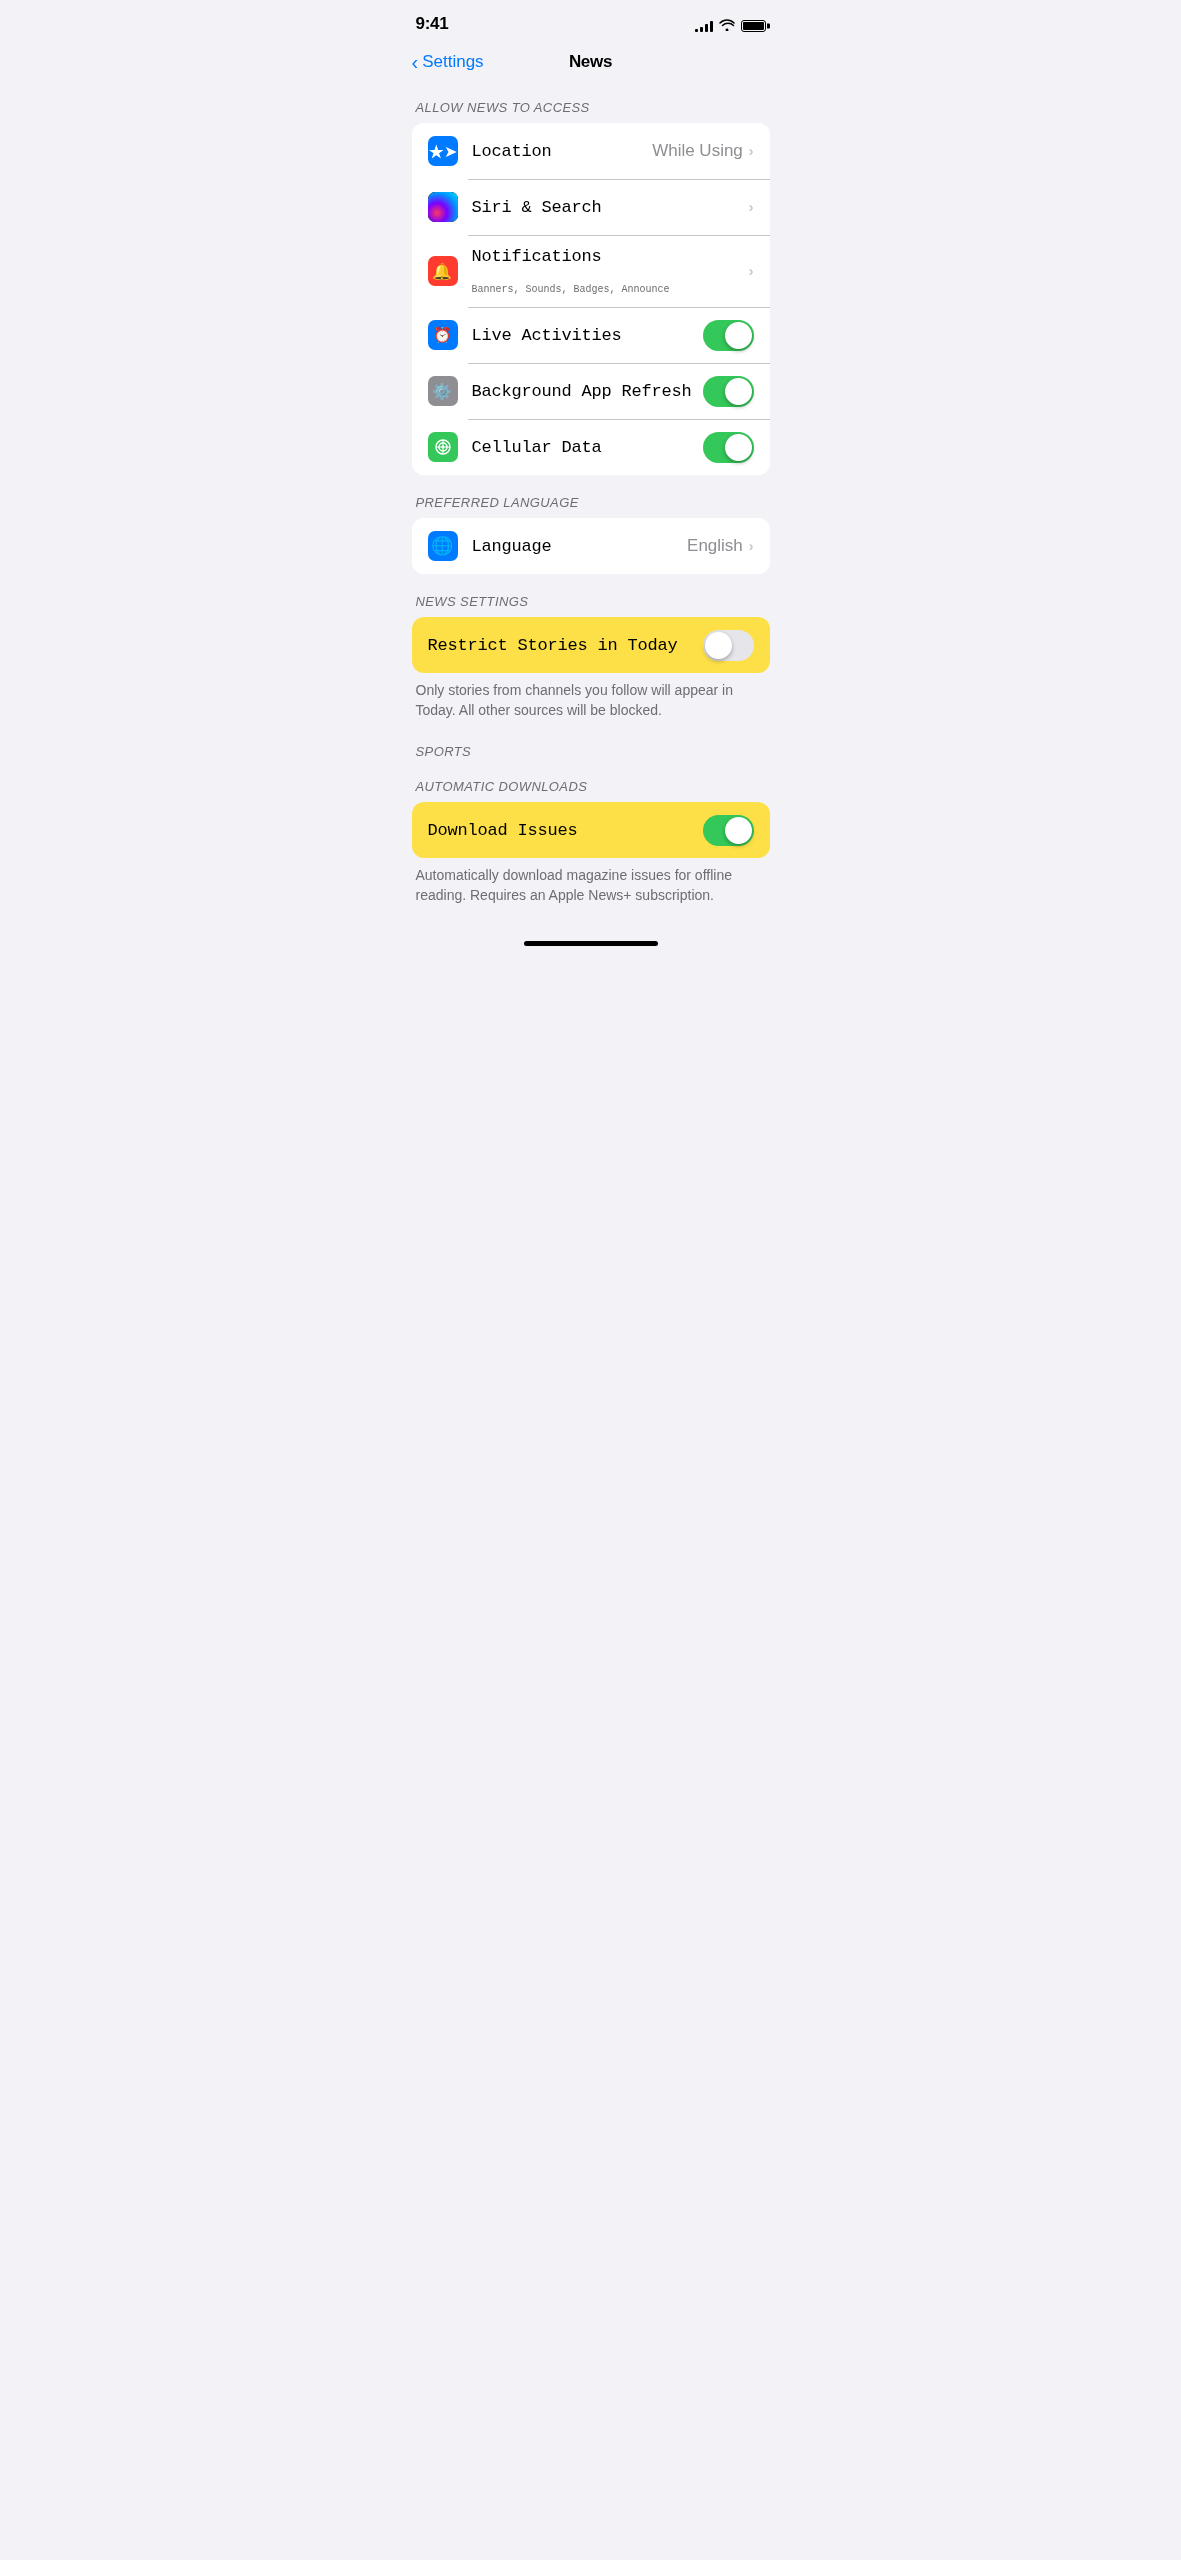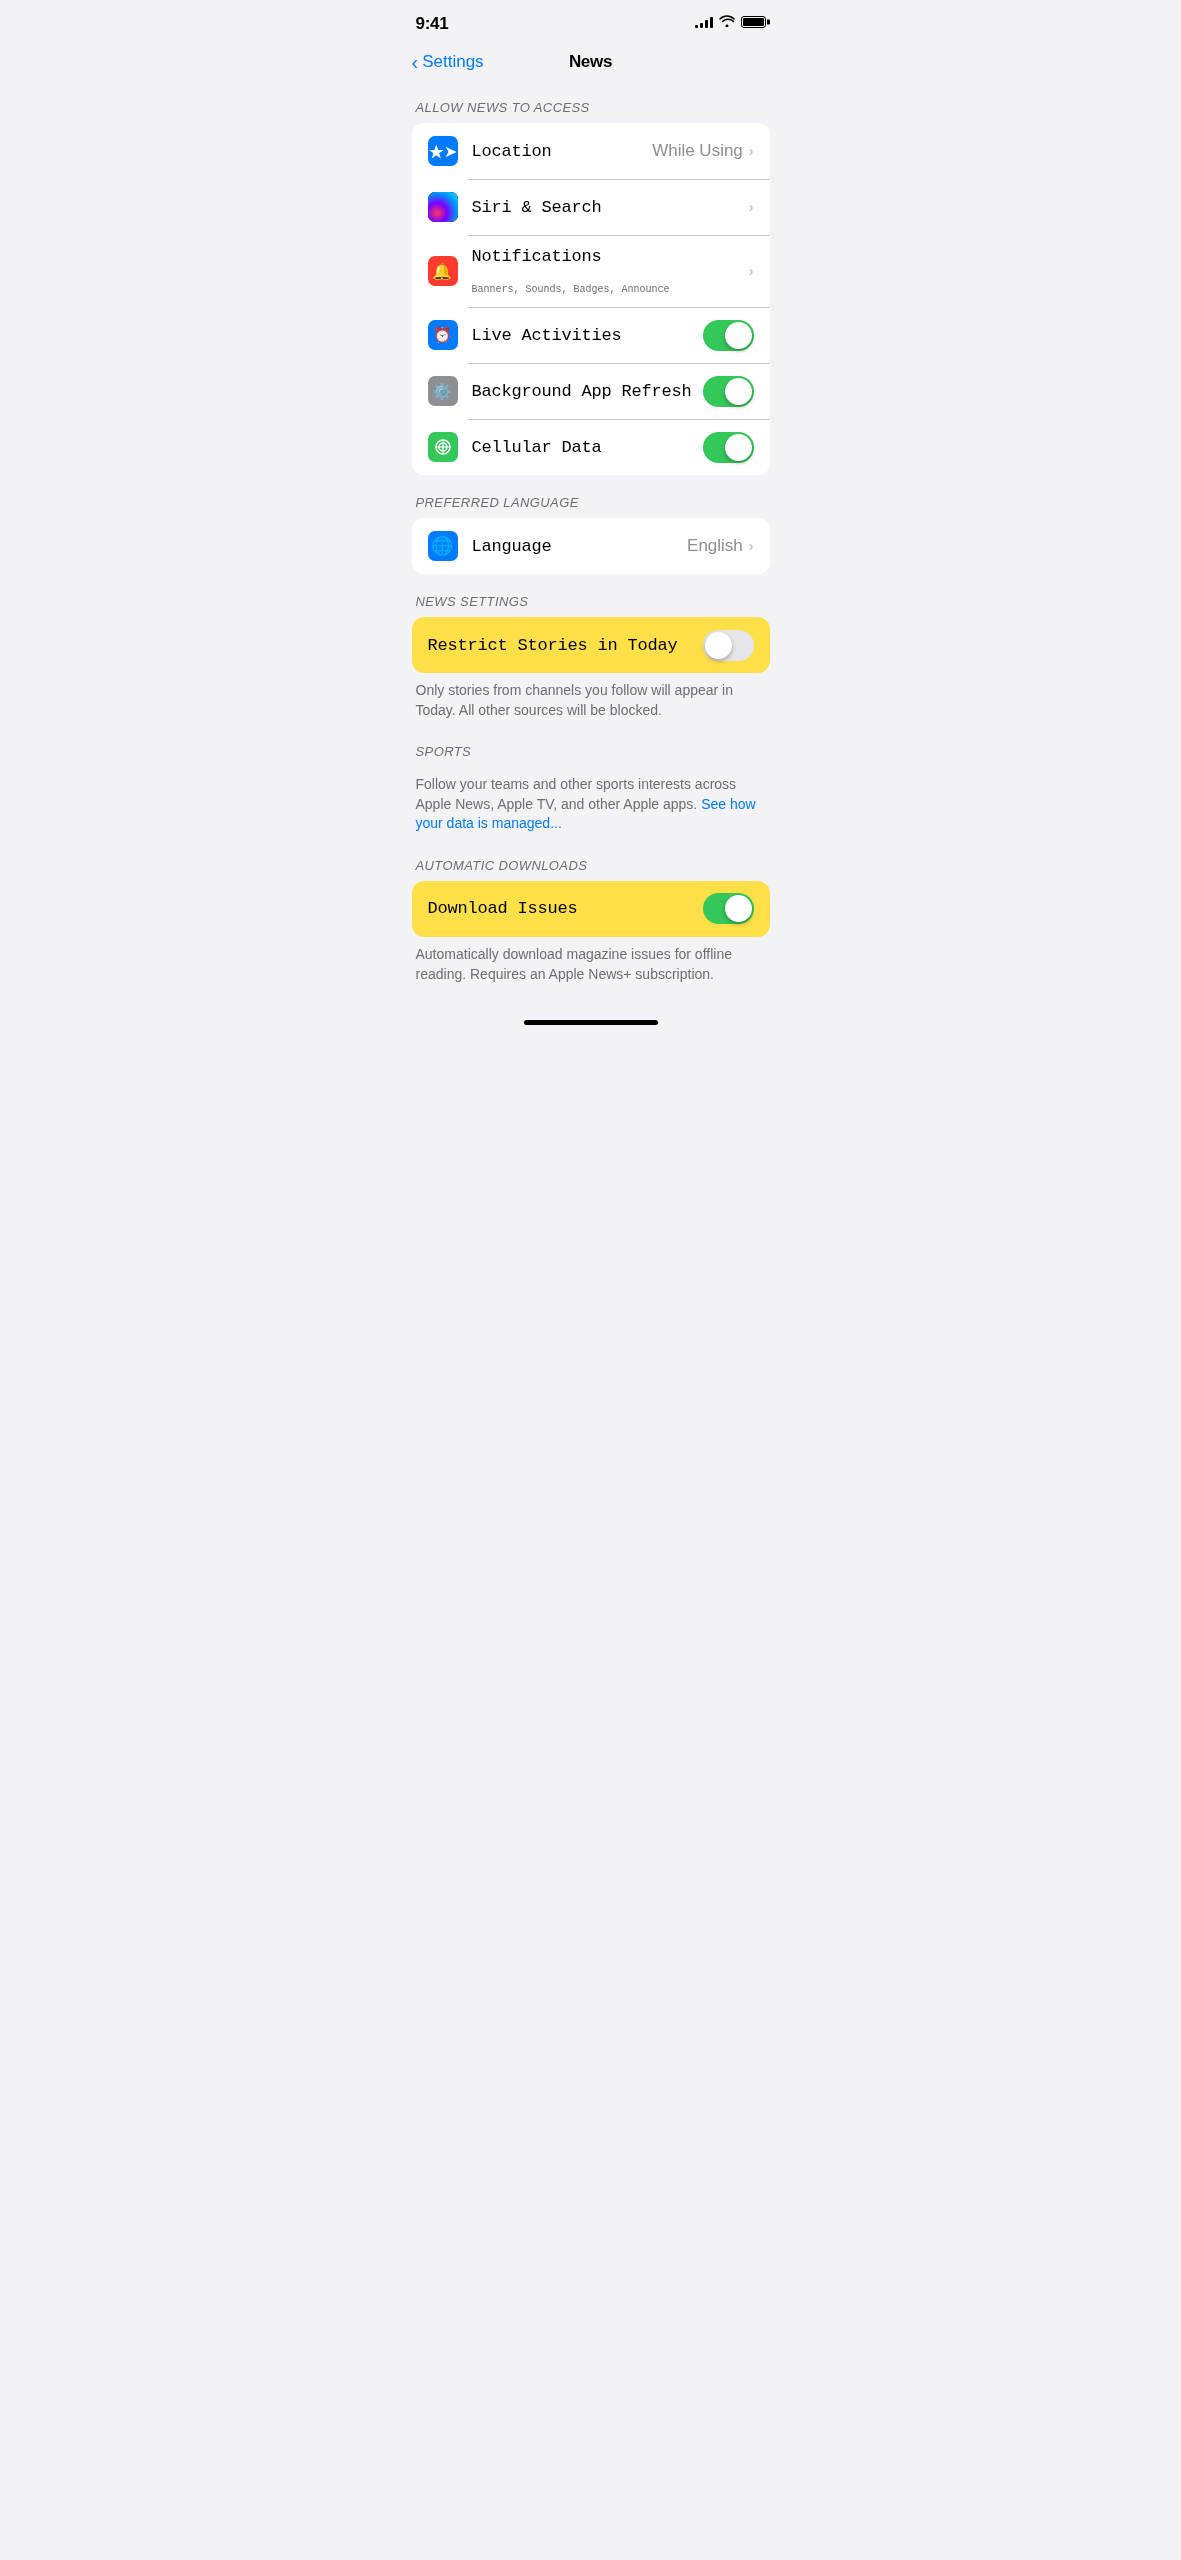--- a/index.html
+++ b/index.html
@@ -11,21 +11,21 @@
       width: 390px;
       min-height: 844px;
       margin: 0 auto;
       overflow-x: hidden;
     }
 
     
     .status-bar {
       display: flex;
       justify-content: space-between;
-      align-items: flex-start;
+      align-items: flex-end;
       padding: 14px 20px 10px 20px;
       background: #f2f2f7;
     }
 
     .status-time {
       font-size: 17px;
       font-weight: 600;
       color: #000;
       letter-spacing: -0.3px;
     }
@@ -452,21 +452,20 @@
         <div class="row-label">Restrict Stories in Today</div>
       </div>
       <div class="toggle off">
         <div class="toggle-thumb"></div>
       </div>
     </div>
   </div>
   <div class="section-footer">Only stories from channels you follow will appear in Today. All other sources will be blocked.</div>
 
   <div class="section-header">SPORTS</div>
-  <div class="section-footer">Follow your teams and other sports interests across Apple News, Apple TV, and other Apple apps. <a href="#" style="color:#007aff;text-decoration:none;">See how your data is managed...</a></div>
 
   <div class="section-header">AUTOMATIC DOWNLOADS</div>
   <div class="settings-card">
     <div class="settings-row-simple">
       <div class="row-content">
         <div class="row-label">Download Issues</div>
       </div>
       <div class="toggle on">
         <div class="toggle-thumb"></div>
       </div>

